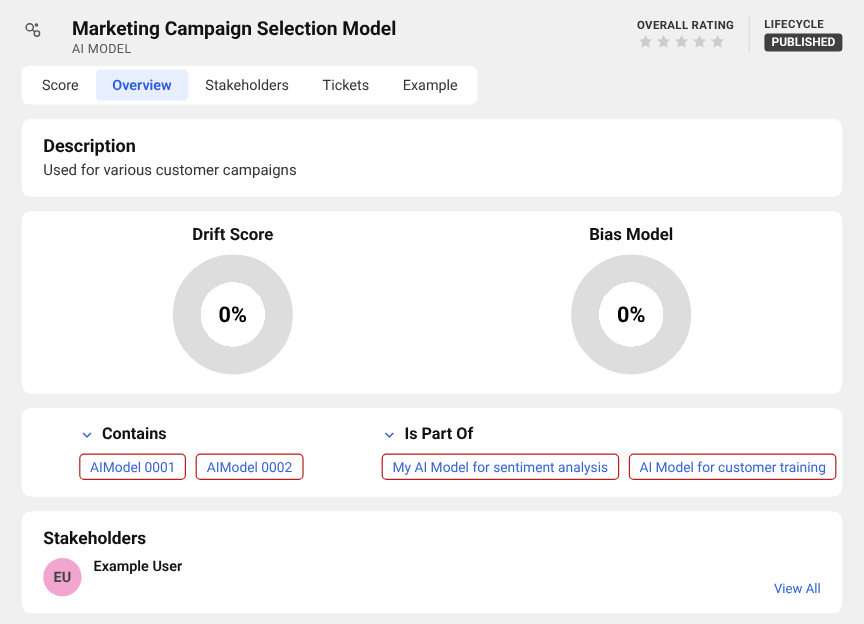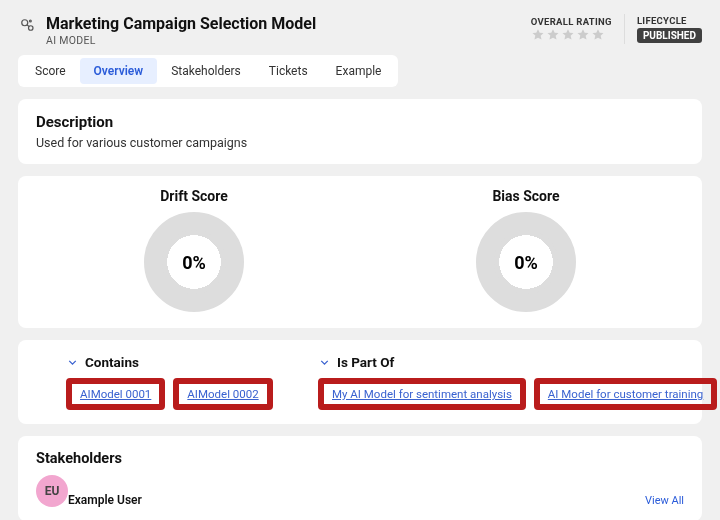--- a/index.html
+++ b/index.html
@@ -14,21 +14,21 @@
   }
   .page {
     padding: 14px 18px;
   }
   .header {
     display: flex;
     align-items: flex-start;
     justify-content: space-between;
     gap: 12px;
   }
-  .header-left { display: flex; gap: 10px; align-items: flex-start; }
+  .header-left { display: flex; gap: 24px; align-items: flex-start; }
   .model-icon { width: 18px; height: 18px; color: #555; margin-top: 2px; flex-shrink: 0; }
   .title { font-size: 16px; font-weight: 700; }
   .subtitle { font-size: 10.5px; color: #555; letter-spacing: 0.3px; margin-top: 1px; }
   .header-right { display: flex; align-items: center; gap: 12px; }
   .rating-block { text-align: left; }
   .rating-label, .lifecycle-label { font-size: 9.5px; font-weight: 700; letter-spacing: 0.3px; color: #333; }
   .stars { display: flex; gap: 1px; margin-top: 1px; }
   .star { width: 14px; height: 14px; color: #ccc; }
   .divider-v { width: 1px; height: 30px; background: #ddd; }
   .lifecycle-block { text-align: left; }
@@ -102,31 +102,30 @@
     color: #000;
   }
 
   .relations { display: flex; gap: 12px; padding-left: 48px; }
   .rel-col { flex: 0 0 auto; }
   .rel-col.contains { width: 240px; }
   .rel-header { display: flex; align-items: center; gap: 6px; font-size: 13.5px; font-weight: 700; margin-bottom: 8px; cursor: pointer; }
   .chevron { width: 13px; height: 13px; color: #3a62d0; }
   .chips { display: flex; flex-wrap: wrap; gap: 8px; }
   .chip {
-    border: 6px solid #b91c1c;
+    border: 1px solid #b91c1c;
     color: #3a62d0;
     border-radius: 4px;
     padding: 3px 8px;
     font-size: 11.5px;
     cursor: pointer;
-    text-decoration: underline;
   }
 
   .stake-title { font-size: 14.5px; font-weight: 700; margin-bottom: 8px; }
-  .stake-row { display: flex; align-items: flex-end; }
+  .stake-row { display: flex; align-items: flex-start; gap: 10px; }
   .avatar {
     width: 32px; height: 32px; border-radius: 50%;
     background: #f2a6cf;
     color: #444;
     font-size: 12px;
     font-weight: 700;
     display: flex; align-items: center; justify-content: center;
   }
   .stake-name { font-size: 12px; font-weight: 600; }
   .stake-role { font-size: 11px; color: #555; }
@@ -205,21 +204,21 @@
   
   <div class="card scores">
     <div class="score-block">
       <div class="score-label">Drift Score</div>
       <div class="donut">
         <div class="donut-ring"></div>
         <div class="donut-center">0%</div>
       </div>
     </div>
     <div class="score-block">
-      <div class="score-label">Bias Score</div>
+      <div class="score-label">Bias Model</div>
       <div class="donut">
         <div class="donut-ring"></div>
         <div class="donut-center">0%</div>
       </div>
     </div>
   </div>
 
   
   <div class="card relations">
     <div class="rel-col contains">

